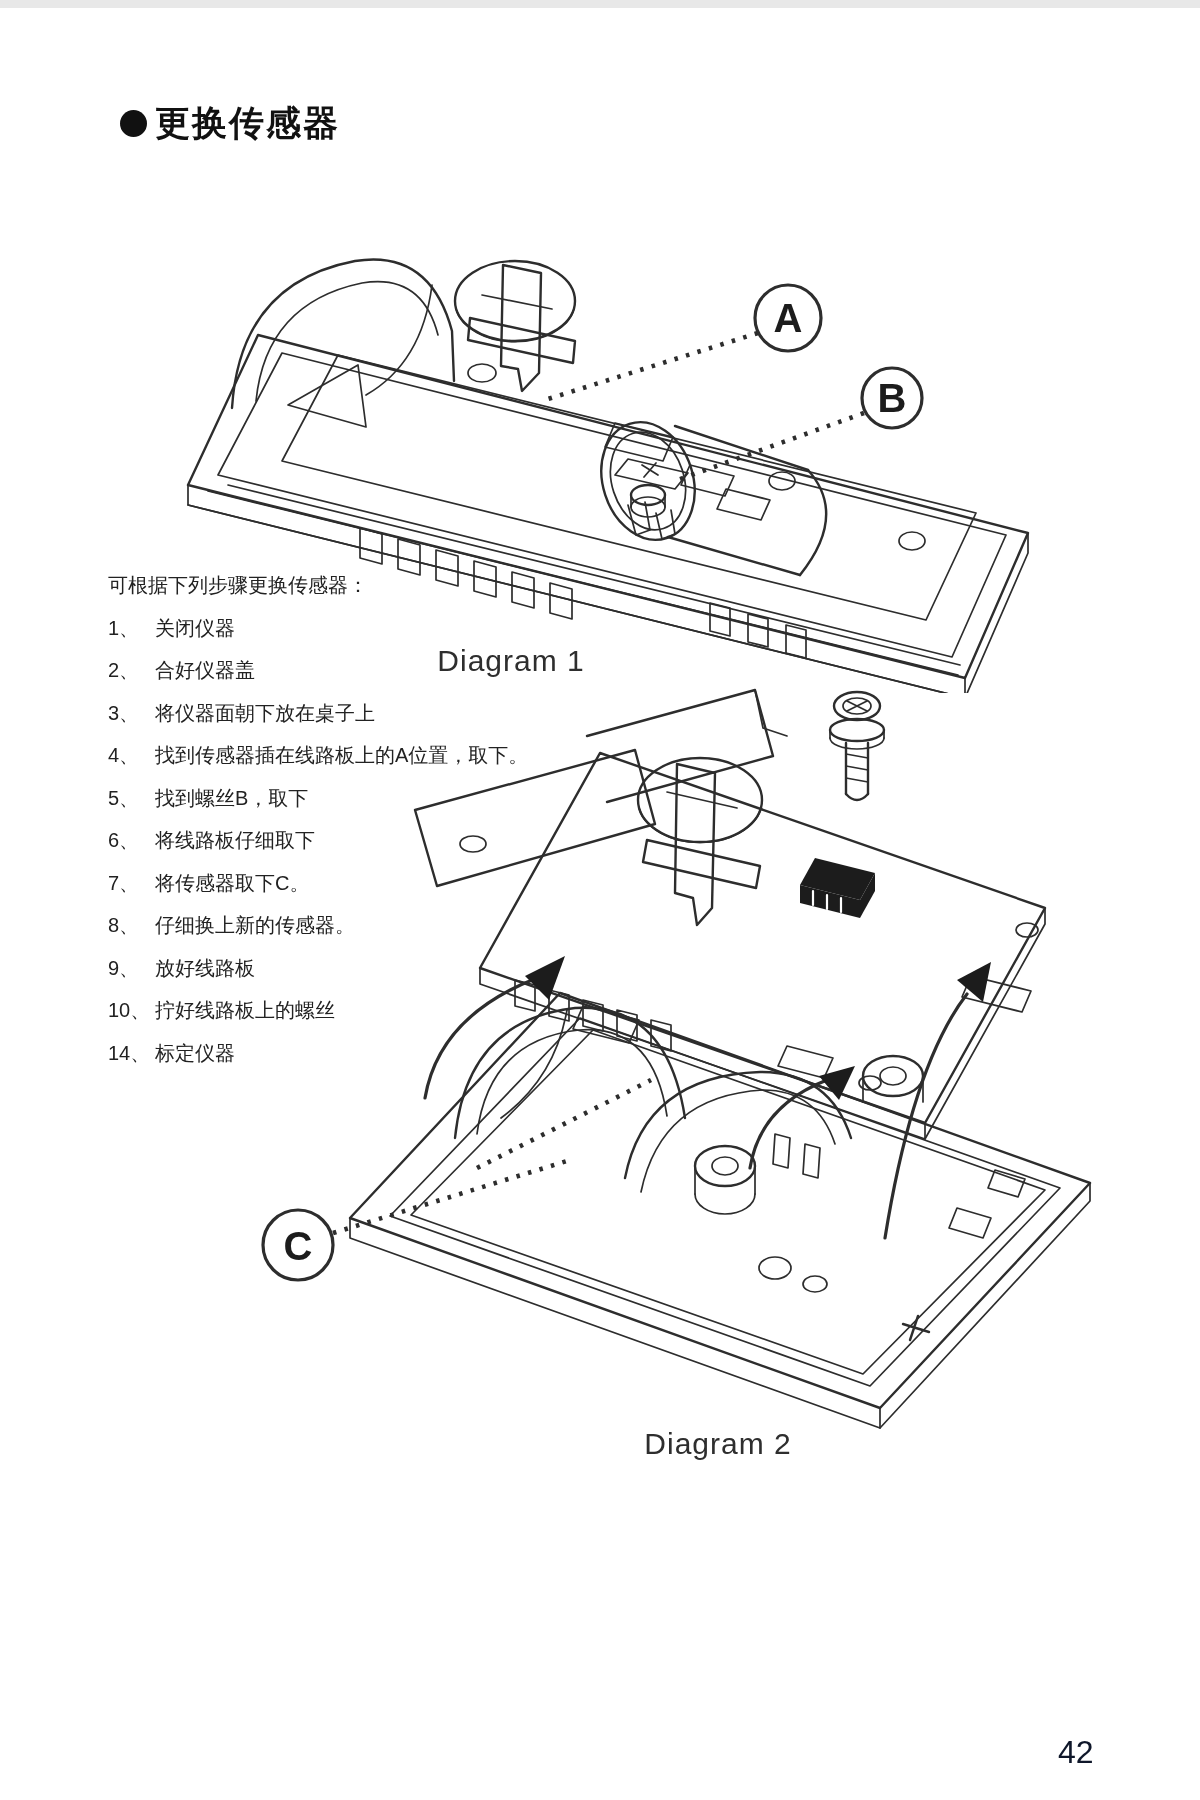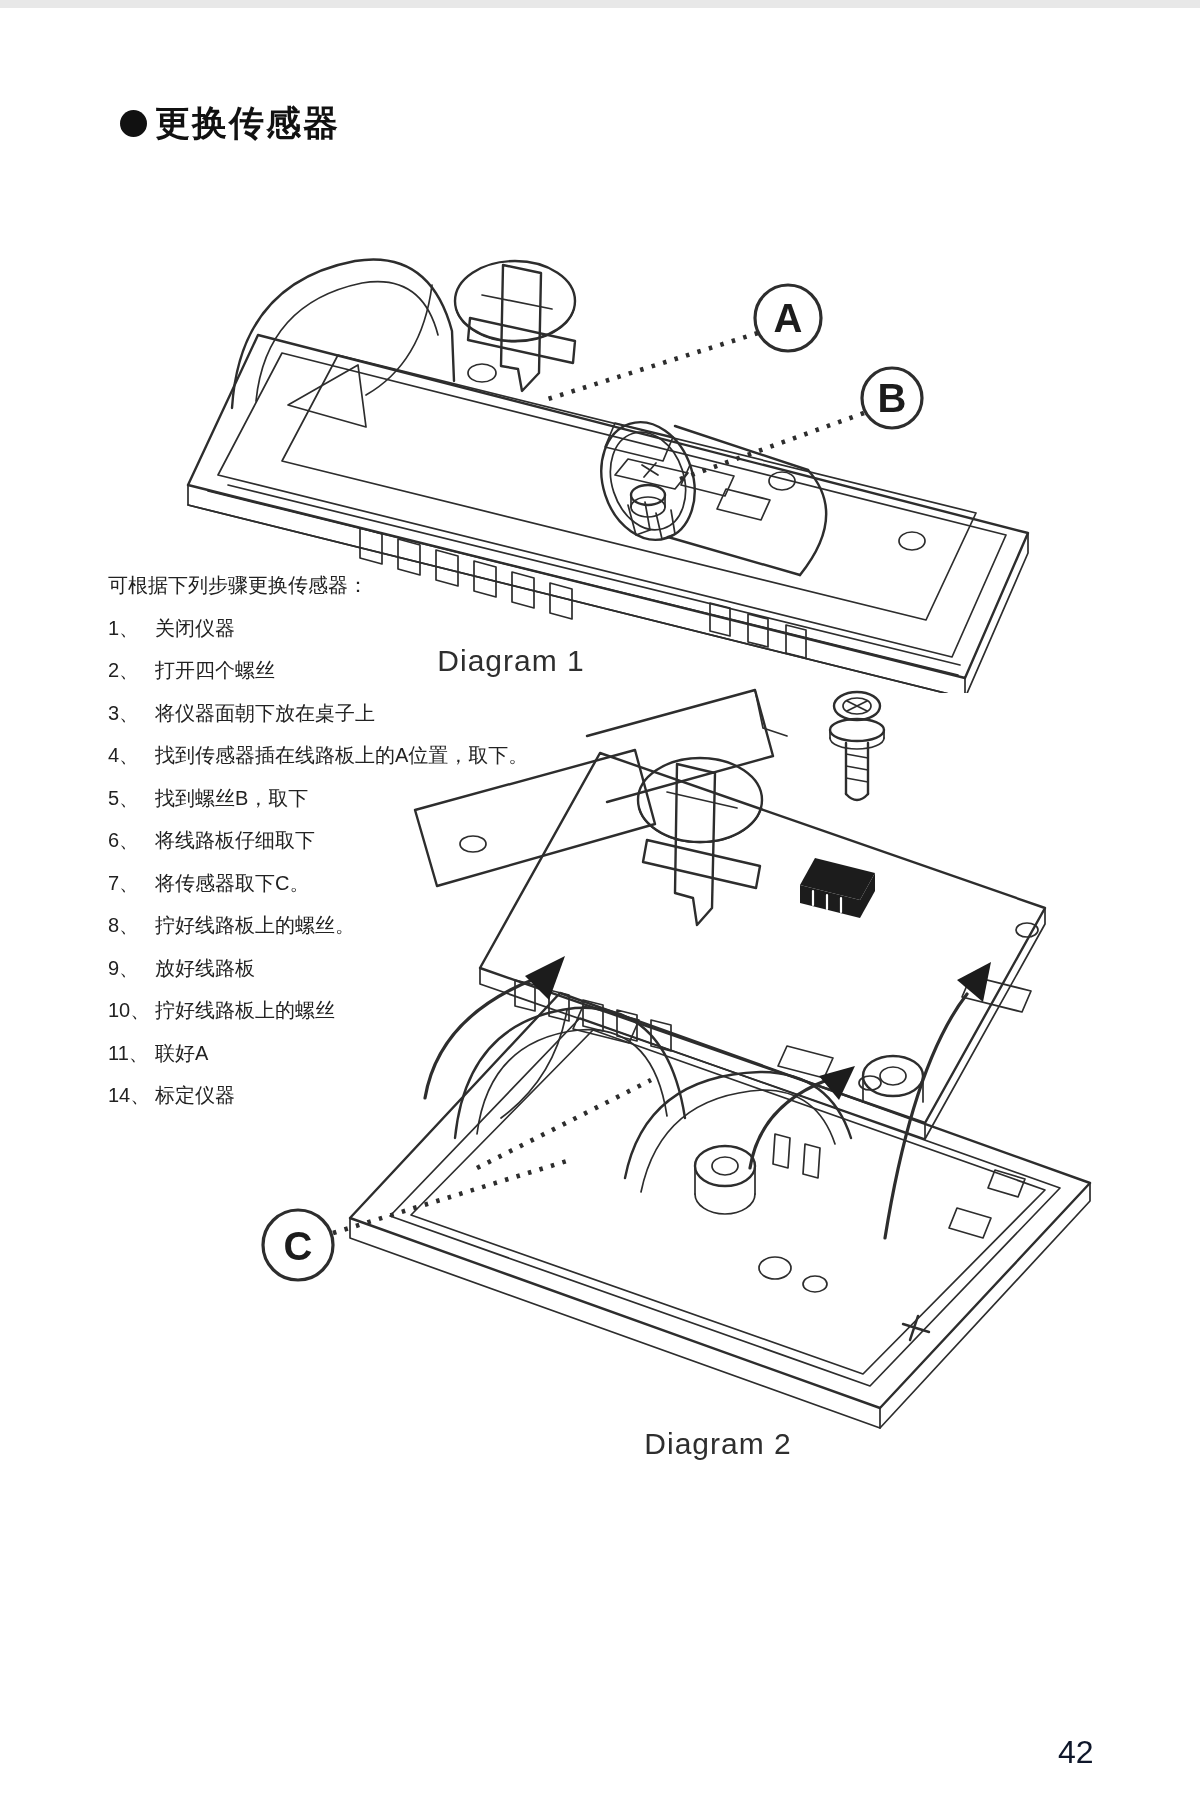--- a/index.html
+++ b/index.html
@@ -225,21 +225,21 @@
   </svg>
 
   <div class="instructions">
     <div class="intro">可根据下列步骤更换传感器：</div>
     <div class="step">
         <span class="num">1、</span>
         <span class="txt">关闭仪器</span>
       </div>
     <div class="step">
         <span class="num">2、</span>
-        <span class="txt">打开四个螺丝</span>
+        <span class="txt">合好仪器盖</span>
       </div>
     <div class="step">
         <span class="num">3、</span>
         <span class="txt">将仪器面朝下放在桌子上</span>
       </div>
     <div class="step">
         <span class="num">4、</span>
         <span class="txt">找到传感器插在线路板上的A位置，取下。</span>
       </div>
     <div class="step">
@@ -249,35 +249,31 @@
     <div class="step">
         <span class="num">6、</span>
         <span class="txt">将线路板仔细取下</span>
       </div>
     <div class="step">
         <span class="num">7、</span>
         <span class="txt">将传感器取下C。</span>
       </div>
     <div class="step">
         <span class="num">8、</span>
-        <span class="txt">拧好线路板上的螺丝。</span>
+        <span class="txt">仔细换上新的传感器。</span>
       </div>
     <div class="step">
         <span class="num">9、</span>
         <span class="txt">放好线路板</span>
       </div>
     <div class="step">
         <span class="num">10、</span>
         <span class="txt">拧好线路板上的螺丝</span>
       </div>
     <div class="step">
-        <span class="num">11、</span>
-        <span class="txt">联好A</span>
-      </div>
-    <div class="step">
         <span class="num">14、</span>
         <span class="txt">标定仪器</span>
       </div>
   </div>
 
   <div class="page-number">42</div>
 
 </div>
 
 </body></html>

